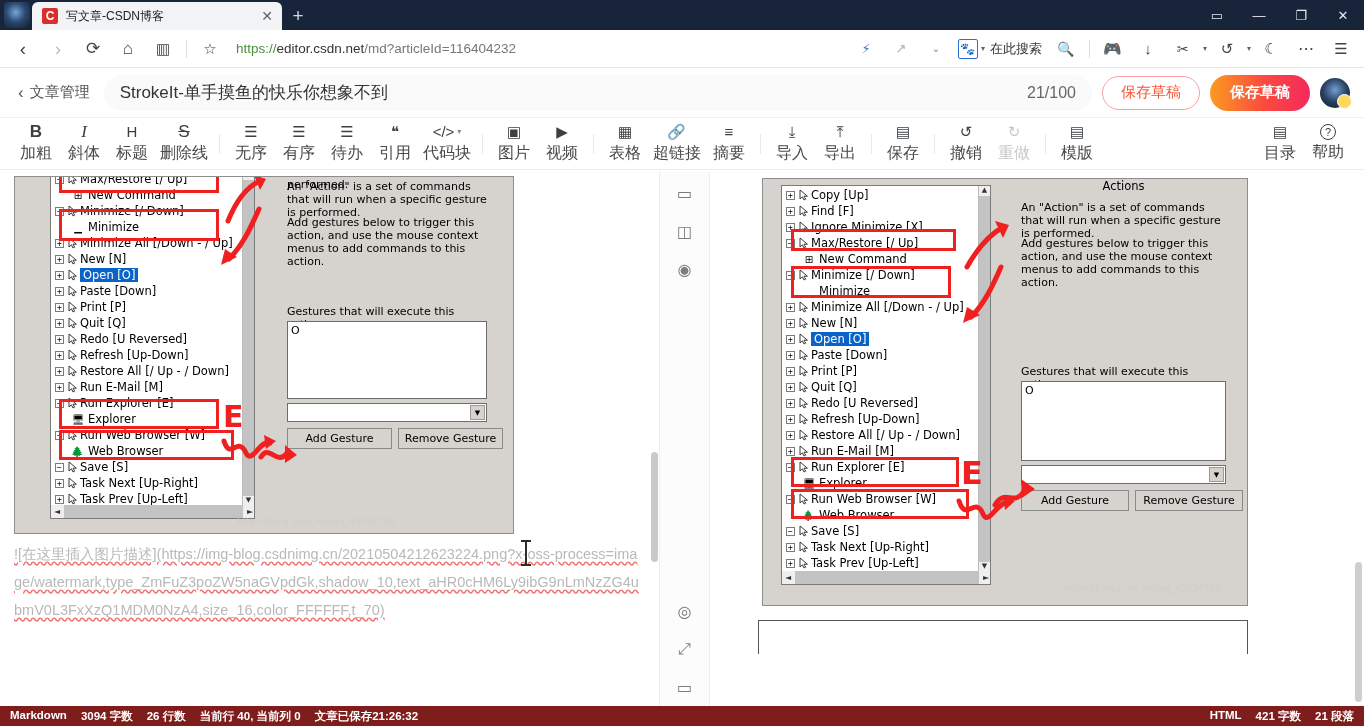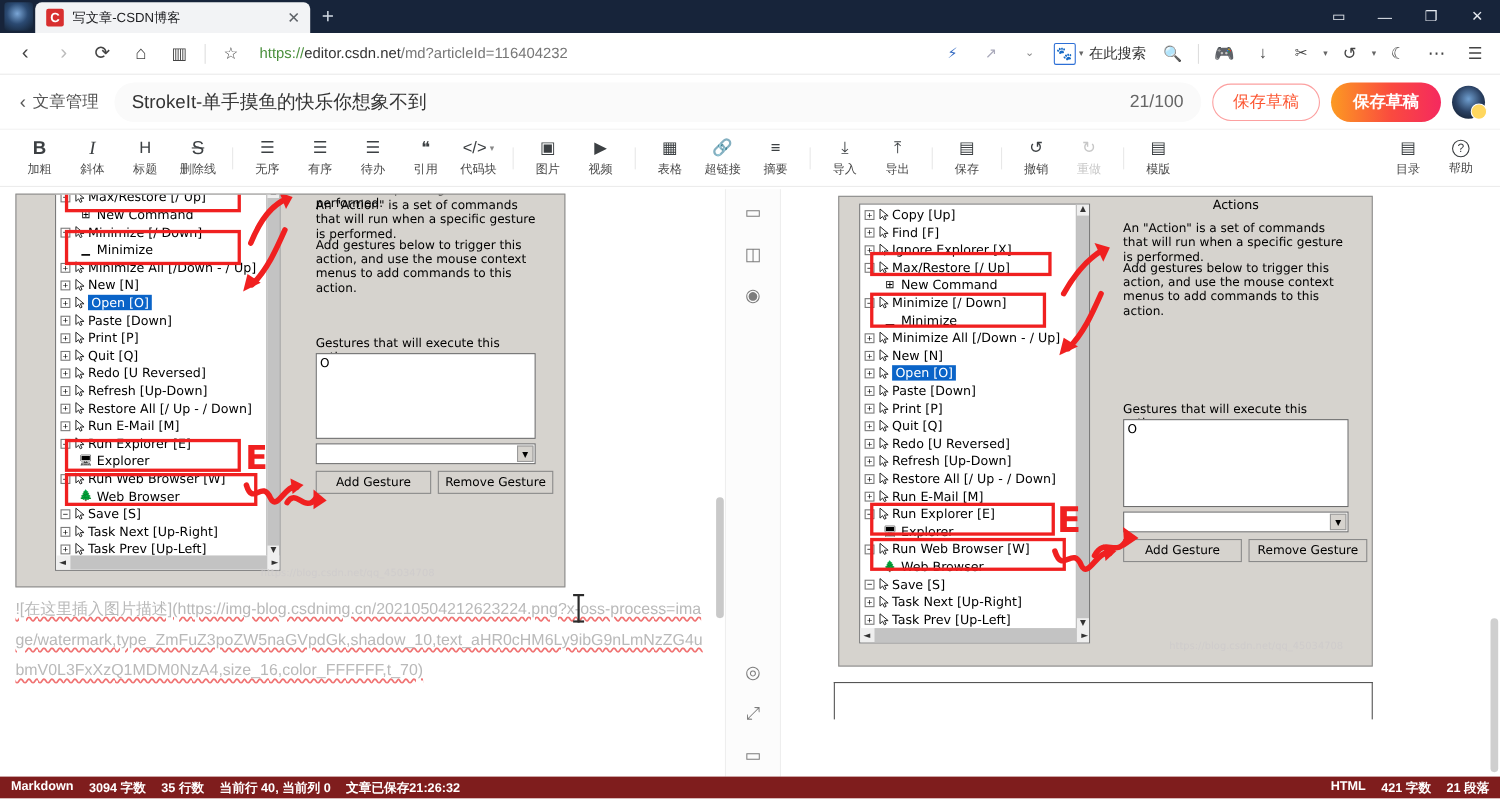--- a/index.html
+++ b/index.html
@@ -117,21 +117,21 @@
     height: 52px; background: #fff; display: flex; align-items: center;
     padding: 0 12px; border-bottom: 1px solid #ececec;
   }
   .tb-item {
     min-width: 48px; height: 48px; display: flex; flex-direction: column;
     align-items: center; justify-content: center; gap: 2px; cursor: pointer;
     padding: 0 4px;
   }
   .tb-ico { font-size: 16px; color: #3c4043; line-height: 16px; height: 18px;
             display: flex; align-items: center; justify-content: center; }
-  .tb-lab { font-size: 11px; color: #4a4a4a; white-space: nowrap; font-family: Liberation Mono, monospace; }
+  .tb-lab { font-size: 16px; color: #4a4a4a; white-space: nowrap; font-family: Liberation Mono, monospace; }
   .tb-item.dim .tb-ico, .tb-item.dim .tb-lab { color: #c7c7c7; }
   .tb-sep { width: 1px; height: 20px; background: #e8e8e8; margin: 0 7px; }
   .tb-spacer { flex: 1 1 auto; }
   .mini-caret { font-size: 8px; color: #888; margin-left: 3px; }
 
   
   .main {
     position: absolute; left: 0; right: 0; top: 172px; bottom: 20px;
     display: flex; background: #fff;
   }
@@ -684,21 +684,21 @@
                 </div>
                 <span class="si-lab">Find [F]</span>
               </div>
               <div class="si-row">
                 <div class="si-exp">+</div>
                 <div class="si-cursor">
                   <svg width="11" height="12" viewBox="0 0 11 12">
                     <path d="M1 1 L1 10 L3.4 7.8 L5 11 L6.6 10.2 L5 7.2 L8.4 7.2 Z" fill="#fff" stroke="#222" stroke-width="0.9"></path>
                   </svg>
                 </div>
-                <span class="si-lab">Ignore Explorer [X]</span>
+                <span class="si-lab">Ignore Minimize [X]</span>
               </div>
               <div class="si-row">
                 <div class="si-exp">−</div>
                 <div class="si-cursor">
                   <svg width="11" height="12" viewBox="0 0 11 12">
                     <path d="M1 1 L1 10 L3.4 7.8 L5 11 L6.6 10.2 L5 7.2 L8.4 7.2 Z" fill="#fff" stroke="#222" stroke-width="0.9"></path>
                   </svg>
                 </div>
                 <span class="si-lab">Max/Restore [/ Up]</span>
               </div>
@@ -910,21 +910,21 @@
     </div>
     <div class="prev-box"></div>
     <div class="right-scrollbar"></div>
   </div>
 </div>
 
 <div class="statusbar">
   <div class="sb-left">
     <b>Markdown</b>
     <b>3094 字数</b>
-    <b>35 行数</b>
+    <b>26 行数</b>
     <b>当前行 40, 当前列 0</b>
     <b>文章已保存21:26:32</b>
   </div>
   <div class="sb-right">
     <b>HTML</b>
     <b>421 字数</b>
     <b>21 段落</b>
   </div>
 </div>
 

